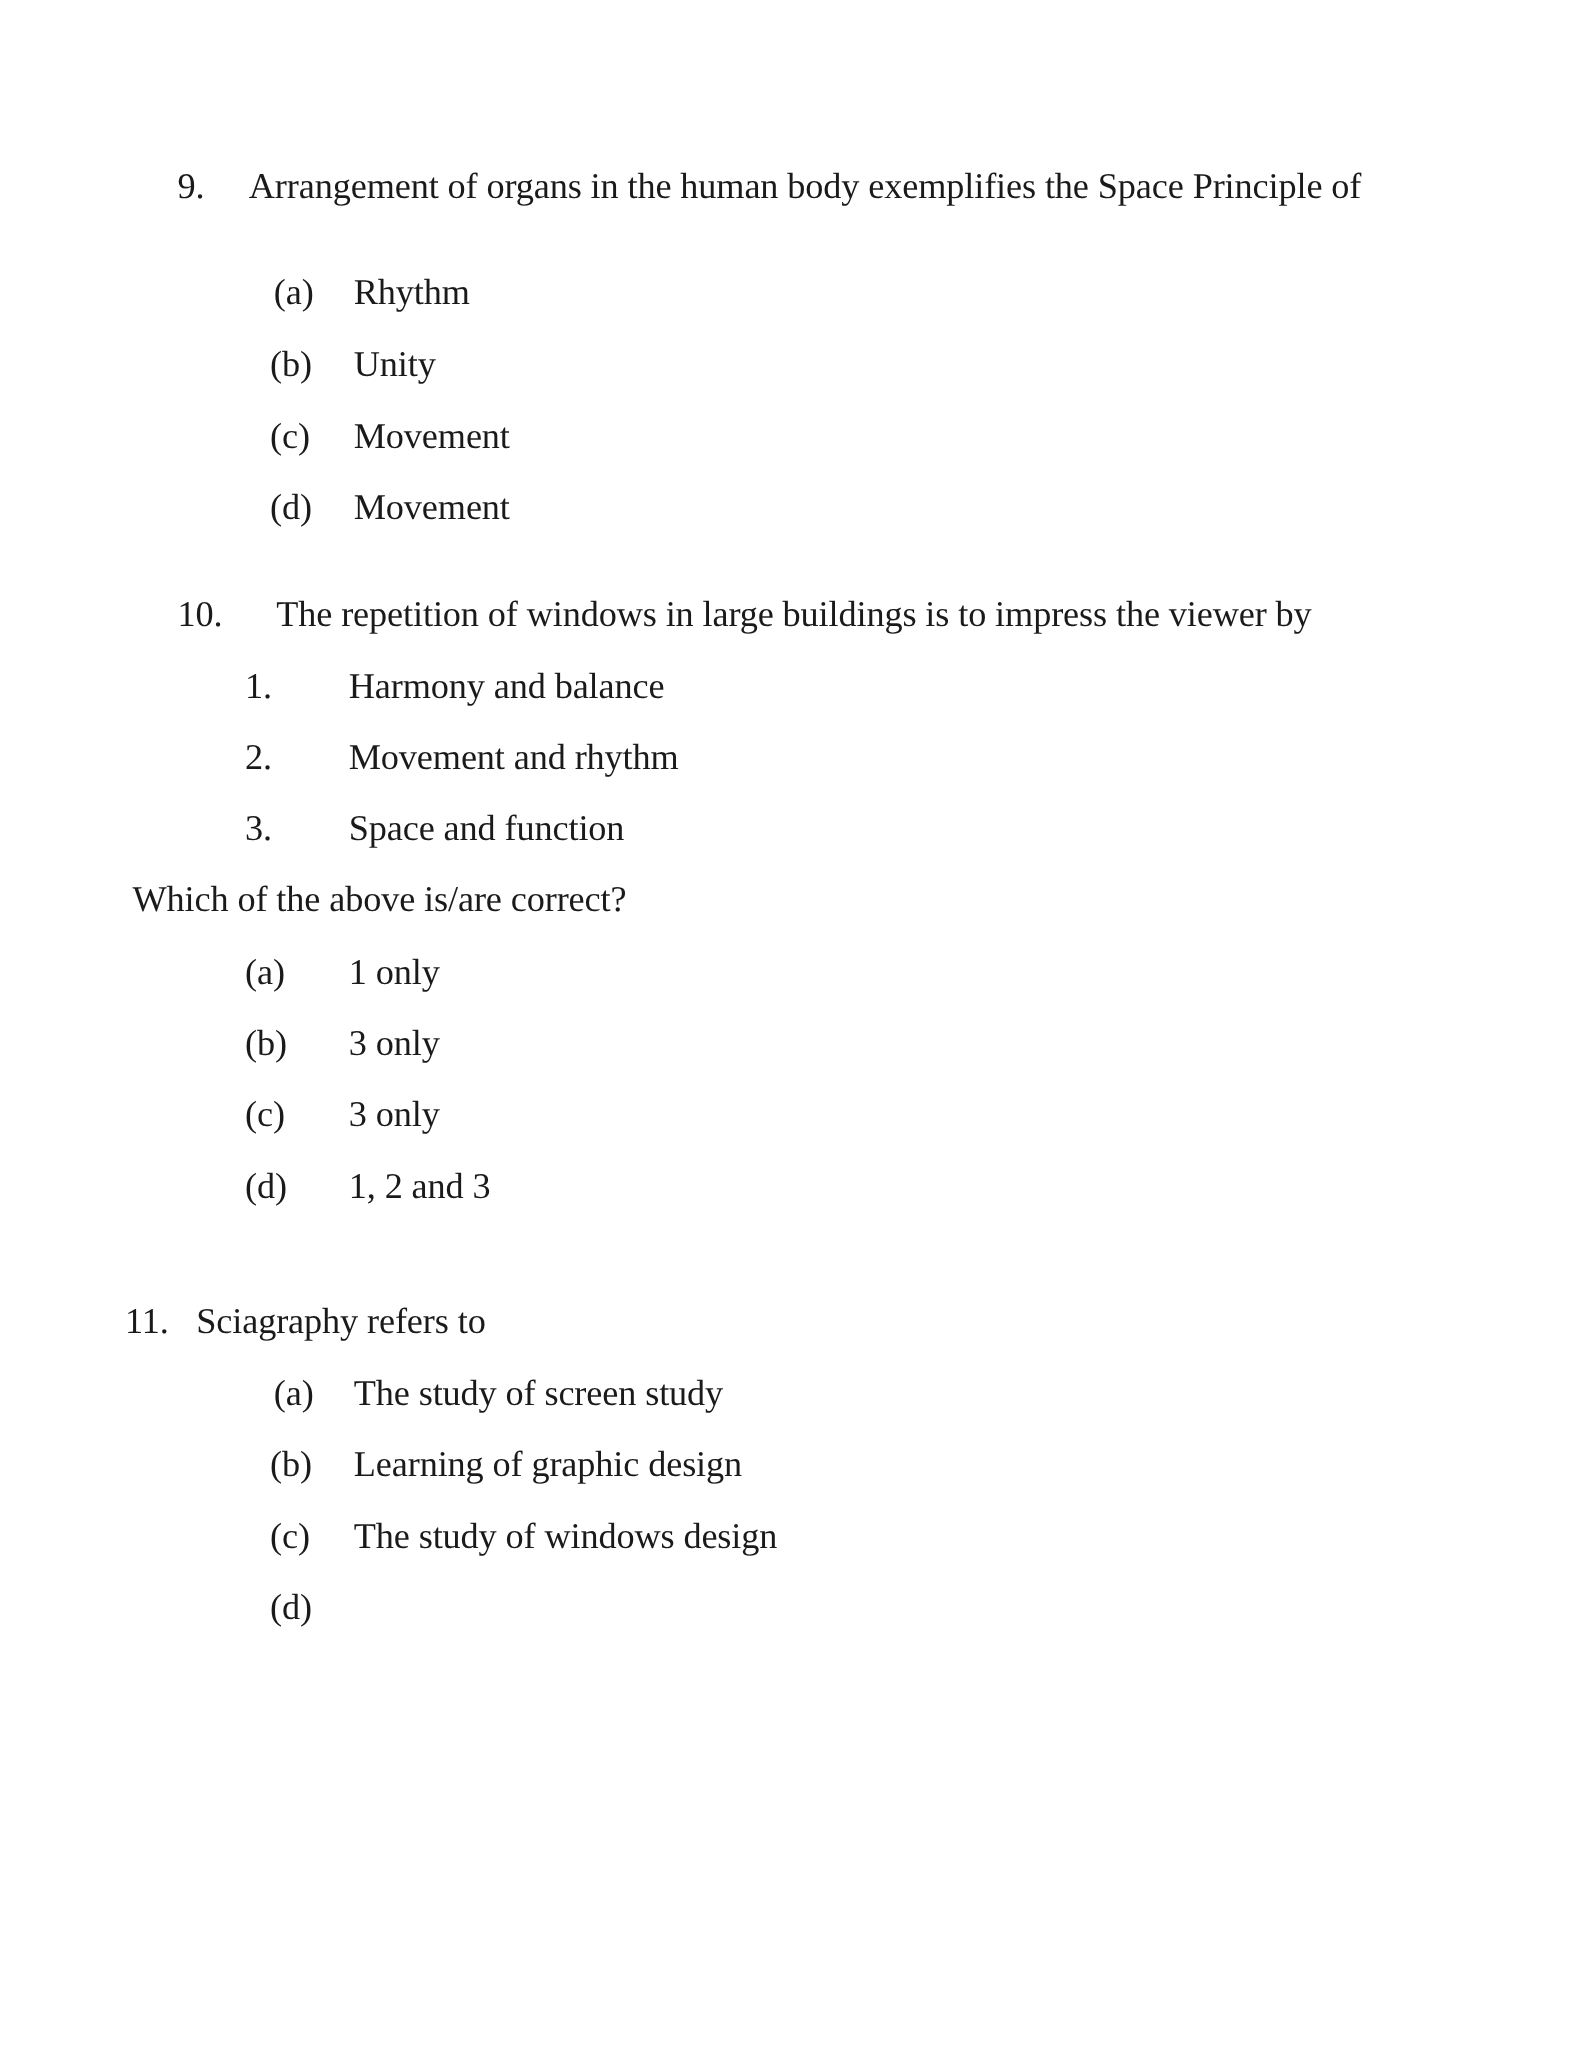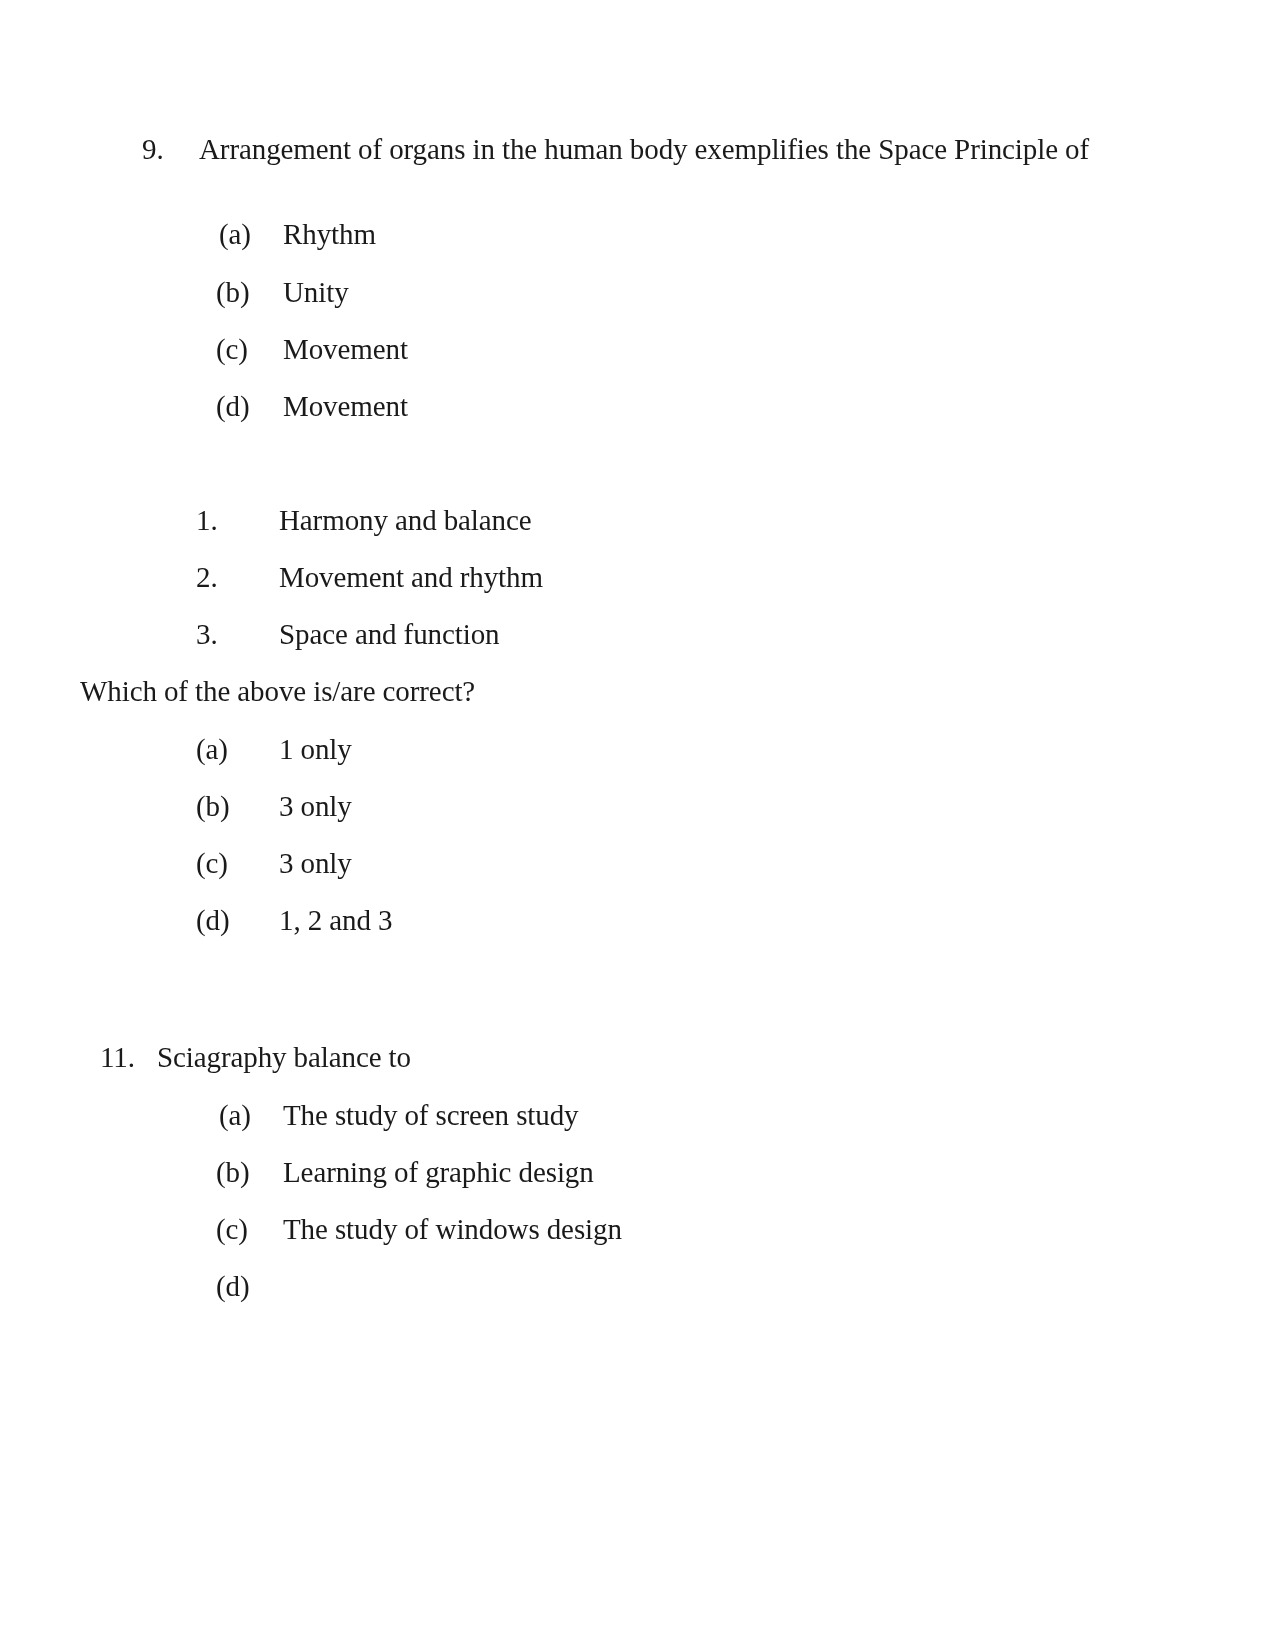--- a/index.html
+++ b/index.html
@@ -73,21 +73,21 @@
   #q9 .opt.first { padding-left: 219px; }
   #q9 .opt.first .lbl { width: 64px; }
   #q9 .row-gap { height: 27px; }
 
   
   #q10 { top: 478px; }
   #q10 .stem { padding-left: 142px; }
   #q10 .stem .num { width: 79px; }
   #q10 .sub { padding-left: 281px; }
   #q10 .sub .lbl { width: 76px; }
-  #q10 .which { padding-left: 80px; }
+  #q10 .which { padding-left: 106px; }
   #q10 .opt { padding-left: 196px; }
   #q10 .opt .lbl { width: 83px; }
 
   
   #q11 { top: 1043px; }
   #q11 .stem { padding-left: 100px; }
   #q11 .stem .num { width: 57px; }
   #q11 .opt { padding-left: 216px; }
   #q11 .opt .lbl { width: 67px; }
   #q11 .opt.first { padding-left: 219px; }
@@ -116,20 +116,24 @@
       <span class="lbl">(c)</span>
       <span class="txt">Movement</span>
     </div>
     <div class="opt" style="margin-top:28px;">
       <span class="lbl">(d)</span>
       <span class="txt">Movement</span>
     </div>
   </div>
 
   <div class="qblock" id="q10">
+    <div class="stem">
+      <span class="num">10.</span>
+      <span class="stem-text">The repetition of windows in large buildings is to impress the viewer by</span>
+    </div>
     <div class="opt sub" style="margin-top:28px;">
       <span class="lbl">1.</span>
       <span class="txt">Harmony and balance</span>
     </div>
     <div class="opt sub" style="margin-top:28px;">
       <span class="lbl">2.</span>
       <span class="txt">Movement and rhythm</span>
     </div>
     <div class="opt sub" style="margin-top:28px;">
       <span class="lbl">3.</span>
@@ -150,21 +154,21 @@
     </div>
     <div class="opt" style="margin-top:28px;">
       <span class="lbl">(d)</span>
       <span class="txt">1, 2 and 3</span>
     </div>
   </div>
 
   <div class="qblock" id="q11">
     <div class="stem">
       <span class="num">11.</span>
-      <span class="stem-text">Sciagraphy balance to</span>
+      <span class="stem-text">Sciagraphy refers to</span>
     </div>
     <div class="opt first" style="margin-top:29px;">
       <span class="lbl">(a)</span>
       <span class="txt">The study of screen study</span>
     </div>
     <div class="opt" style="margin-top:28px;">
       <span class="lbl">(b)</span>
       <span class="txt">Learning of graphic design</span>
     </div>
     <div class="opt" style="margin-top:28px;">

